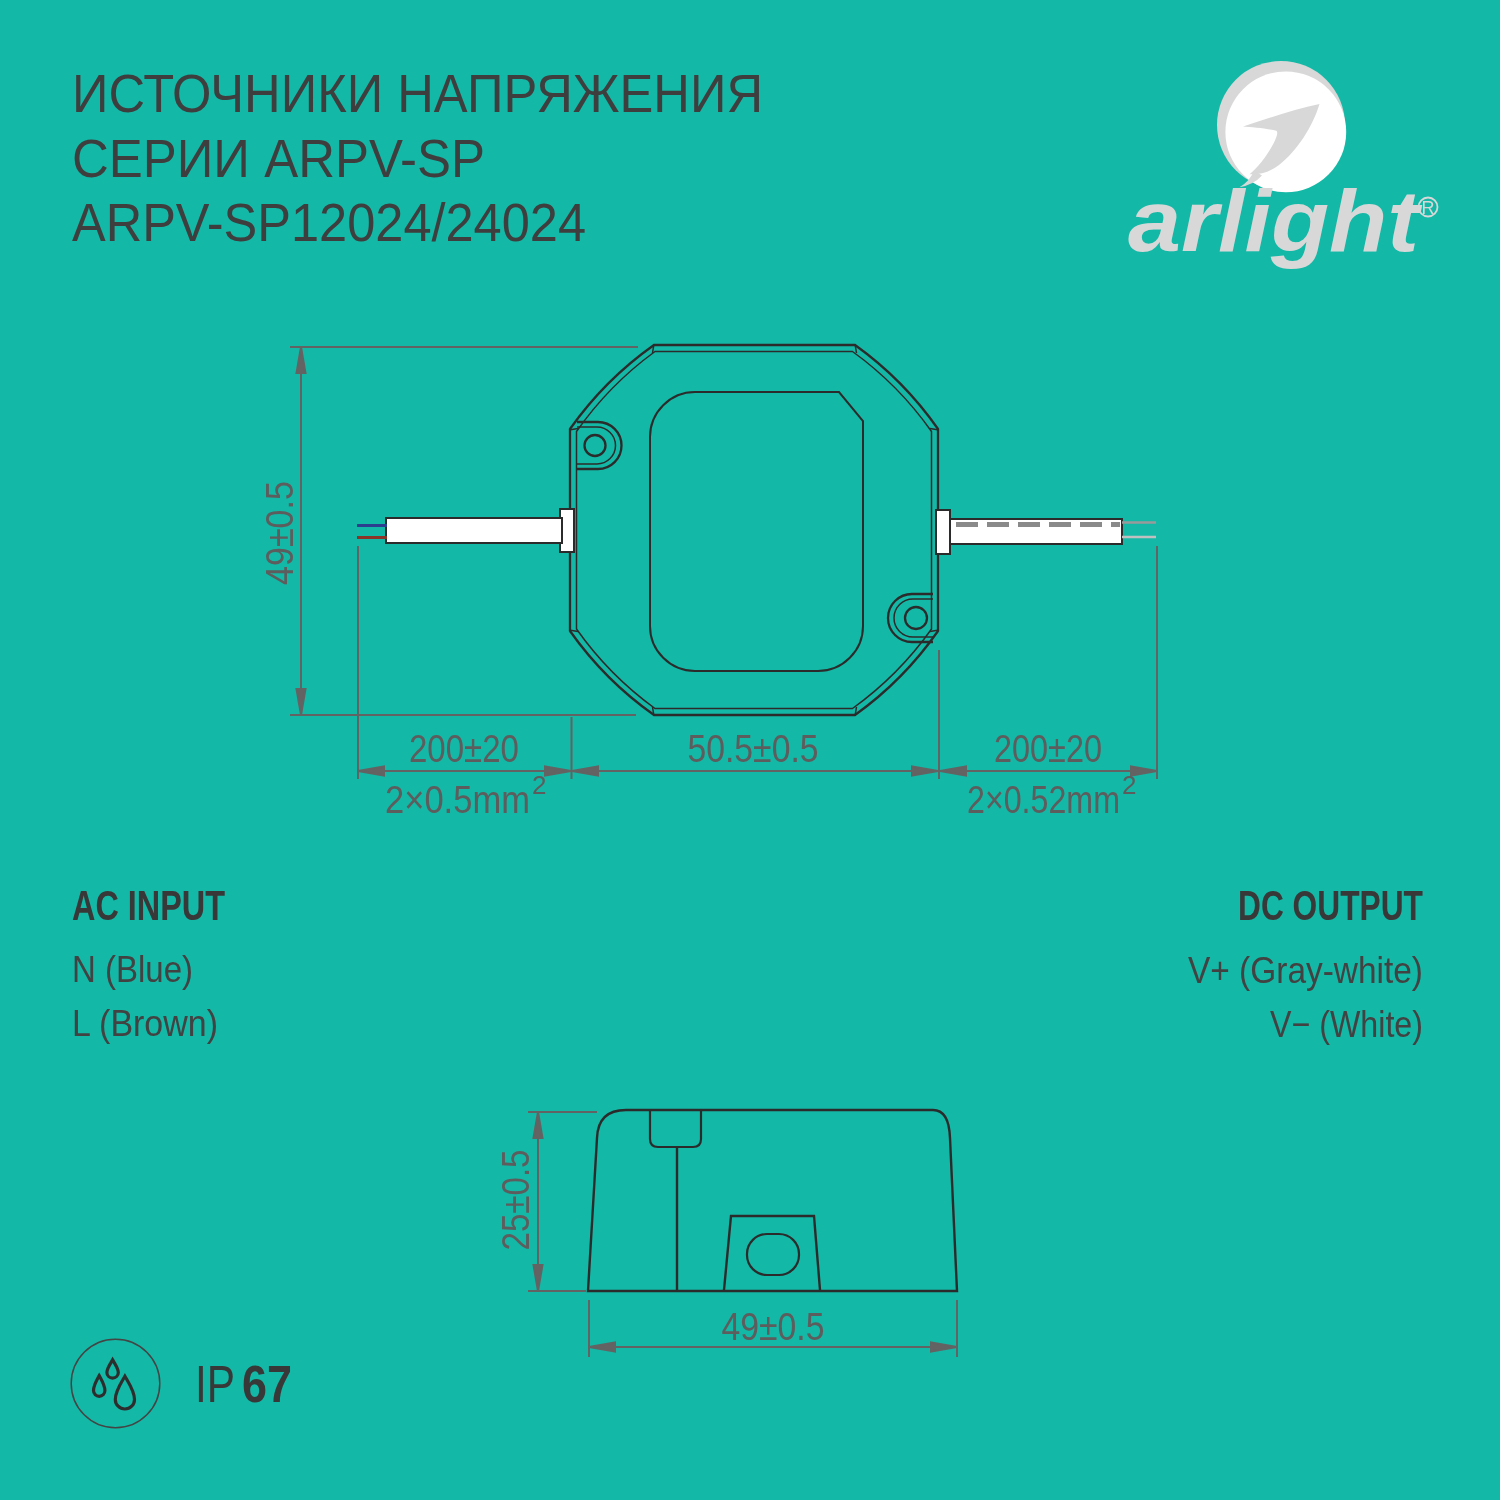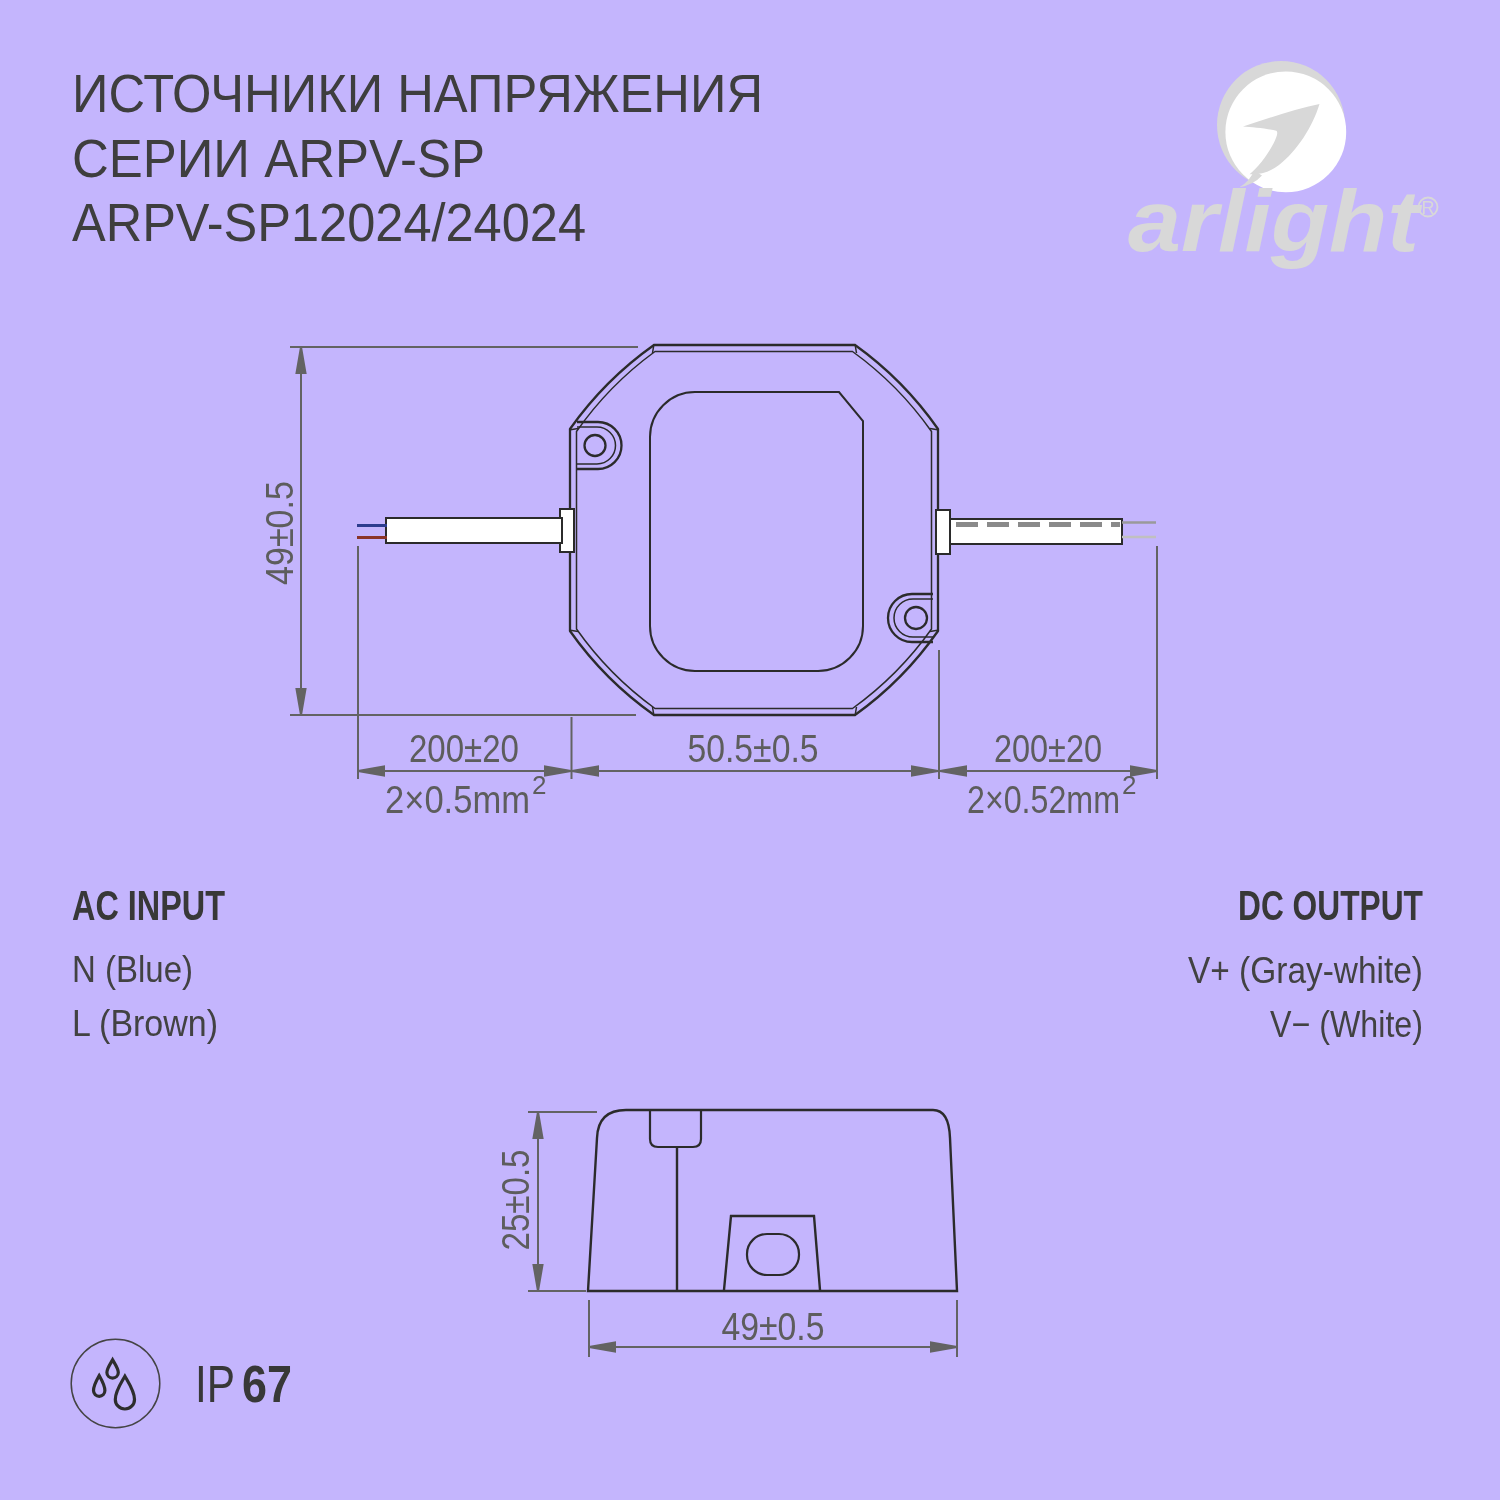--- a/index.html
+++ b/index.html
@@ -1,16 +1,16 @@
 <!DOCTYPE html>
 <html><head>
 <meta charset="utf-8">
 <style>
   html,body{margin:0;padding:0;background:#ffffff;}
-  #page{position:relative;width:1500px;height:1500px;background:#c4b5fd;overflow:hidden;
+  #page{position:relative;width:1500px;height:1500px;background:#14b8a6;overflow:hidden;
         font-family:"Liberation Sans", sans-serif;}
   svg{position:absolute;left:0;top:0;}
   text{font-family:"Liberation Sans", sans-serif;}
 </style>
 </head>
 <body>
 <div id="page">
 <svg width="1500" height="1500" viewBox="0 0 1500 1500">
 
   <g fill="#3e3e3e" font-size="54">

